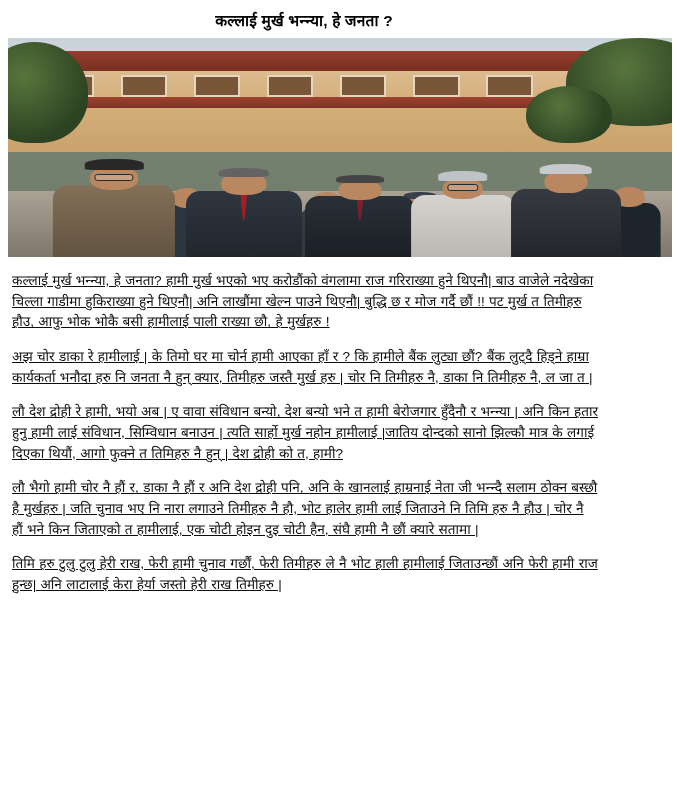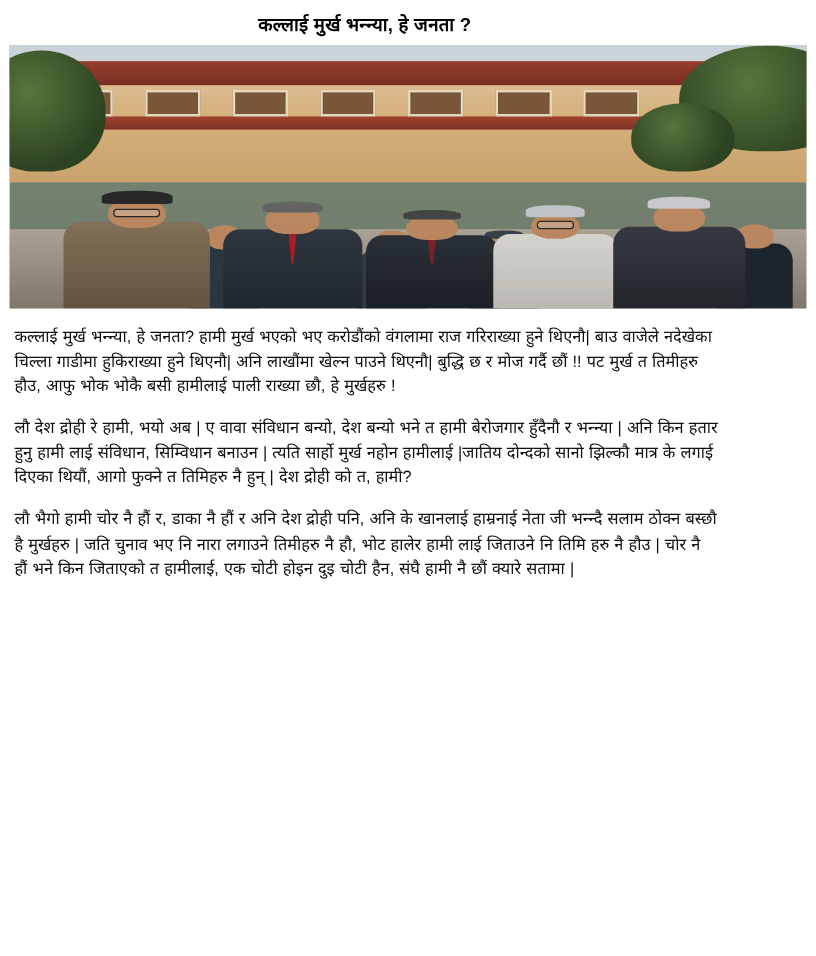--- a/index.html
+++ b/index.html
@@ -120,20 +120,21 @@
     border-radius: 3px;
     background: rgba(255,255,255,0.25);
   }
   .photo-vig {
     position: absolute; inset: 0;
     background: linear-gradient(rgba(0,0,0,0.03), rgba(0,0,0,0.10));
     pointer-events: none;
   }
   .article {
     margin: 14px 2px 0 4px;
+    text-decoration: underline;
   }
   .article p {
     font-size: 13.6px;
     line-height: 1.52;
     margin: 0 0 14px 0;
     text-align: left;
     color: #101010;
     word-spacing: 0.5px;
   }
   .article p:last-child { margin-bottom: 0; }
@@ -222,17 +223,19 @@
         <div class="head" style="bottom:60%;width:36%;height:22%;"></div>
         <div class="cap" style="bottom:78%;width:44%;height:10%;background:#d7d9dc;"></div>
       </div>
 
     </div>
     <div class="photo-vig"></div>
   </div>
 
   <div class="article">
     <p>कल्लाई मुर्ख भन्न्या, हे जनता? हामी मुर्ख भएको भए करोडौंको वंगलामा राज गरिराख्या हुने थिएनौ| बाउ वाजेले नदेखेका चिल्ला गाडीमा हुकिराख्या हुने थिएनौ| अनि लाखौंमा खेल्न पाउने थिएनौ| बुद्धि छ र मोज गर्दै छौं !! पट मुर्ख त तिमीहरु हौउ, आफु भोक भोकै बसी हामीलाई पाली राख्या छौ, हे मुर्खहरु !</p>
+    <p>अझ चोर डाका रे हामीलाई | के तिमो घर मा चोर्न हामी आएका हाँ र ? कि हामीले बैंक लुट्या  छौं? बैंक लुट्दै हिड्ने हाम्रा कार्यकर्ता भनौदा हरु नि जनता नै हुन् क्यार, तिमीहरु जस्तै मुर्ख हरु | चोर नि तिमीहरु नै, डाका नि तिमीहरु नै, ल जा त |</p>
     <p>लौ देश द्रोही रे हामी, भयो अब | ए वावा संविधान बन्यो, देश बन्यो भने त हामी बेरोजगार हुँदैनौ र भन्न्या | अनि किन हतार हुनु हामी लाई संविधान, सिम्विधान बनाउन | त्यति सार्हो मुर्ख नहोन हामीलाई |जातिय दोन्दको सानो झिल्कौ मात्र के लगाई दिएका थियौं, आगो फुक्ने त तिमिहरु नै हुन् |  देश द्रोही को त, हामी?</p>
     <p>लौ भैगो हामी चोर नै हौं र, डाका नै हौं र अनि देश द्रोही पनि, अनि के खानलाई हाम्रनाई नेता जी भन्न्दै सलाम ठोक्न बस्छौ है मुर्खहरु | जति चुनाव भए नि नारा लगाउने तिमीहरु नै हौ, भोट हालेर हामी लाई जिताउने नि तिमि हरु नै हौउ | चोर नै हौं भने किन जिताएको त हामीलाई, एक चोटी होइन दुइ चोटी हैन, संघै हामी नै छौं क्यारे सतामा |</p>
+    <p>तिमि हरु टुलु टुलु हेरी राख,  फेरी हामी चुनाव गर्छौं, फेरी तिमीहरु ले नै भोट हाली हामीलाई जिताउन्छौं अनि फेरी हामी राज हुन्छ| अनि लाटालाई केरा हेर्या जस्तो हेरी राख तिमीहरु |</p>
   </div>
 
 </div>
 
 </body></html>

